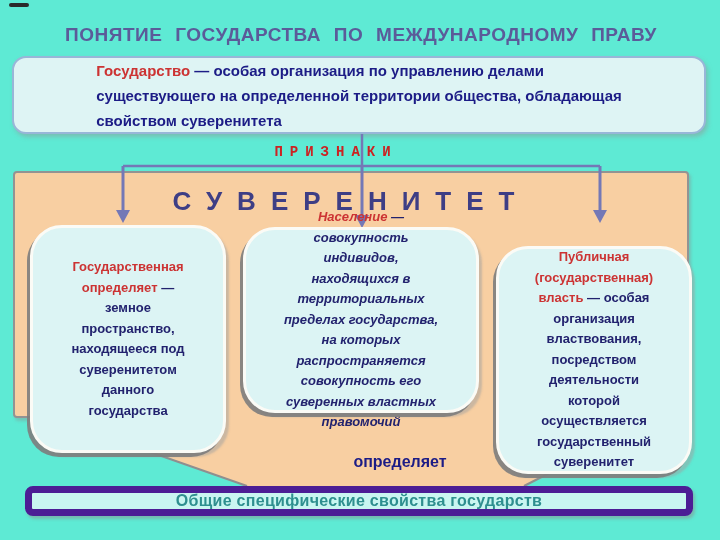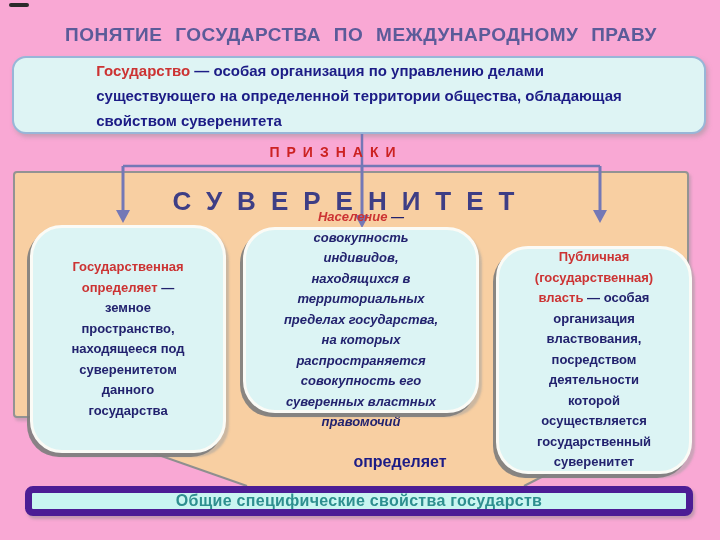--- a/index.html
+++ b/index.html
@@ -1,17 +1,17 @@
 <!DOCTYPE html>
 <html><head>
 <meta charset="utf-8">
 <style>
   html,body{margin:0;padding:0;background:#ffffff;}
   .canvas{
-    position:relative;width:720px;height:540px;background:#f9a8d4;
+    position:relative;width:720px;height:540px;background:#5eead4;
     font-family:"Liberation Sans", sans-serif;overflow:hidden;
   }
   .corner-mark{
     position:absolute;left:9px;top:3px;width:20px;height:4px;
     background:#2a2a2a;border-radius:2px;
   }
   .title{
     position:absolute;left:20px;top:24px;width:682px;
     font-size:19px;font-weight:bold;color:#5b5b99;
     text-align:center;word-spacing:7px;letter-spacing:.5px;
@@ -22,21 +22,21 @@
     border-radius:14px;box-shadow:2px 3px 4px rgba(150,150,150,.5);
     display:flex;align-items:center;justify-content:center;
   }
   .def-text{
     font-size:15px;line-height:25px;font-weight:bold;
     color:#1c1c86;white-space:pre-line;
   }
   .term-red{color:#cc3333;}
   .priznaki{
     position:absolute;left:0;top:144px;width:672px;text-align:center;
-    font-size:14px;font-weight:bold;color:#cc2222;letter-spacing:7px;
+    font-size:14px;font-weight:bold;color:#cc2222;letter-spacing:7px;font-family:Liberation Mono, monospace;
   }
   .overlay{position:absolute;left:0;top:0;pointer-events:none;}
   .orange-box{
     position:absolute;left:13px;top:171px;width:676px;height:247px;
     box-sizing:border-box;background:#f8cfa2;border:2px solid #939393;
     border-radius:4px;box-shadow:2px 3px 3px rgba(140,140,140,.4);
   }
   .sovereignty{
     margin-top:13px;text-align:center;font-size:26px;font-weight:bold;
     color:#3e3e85;letter-spacing:15px;

